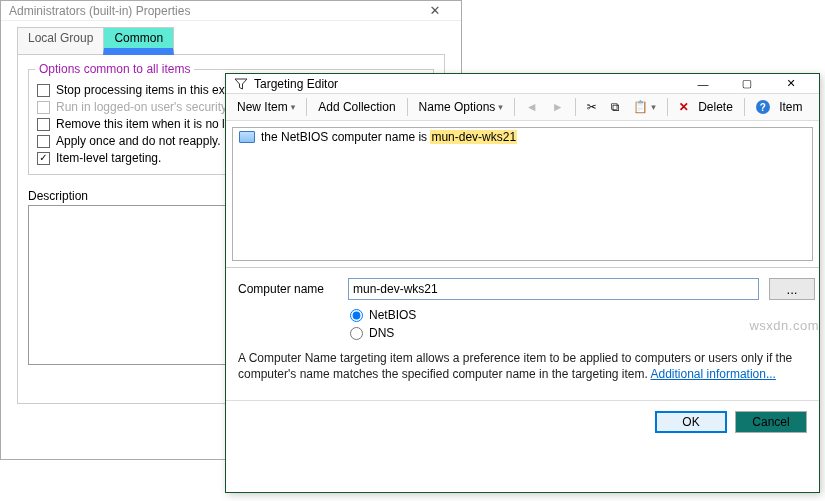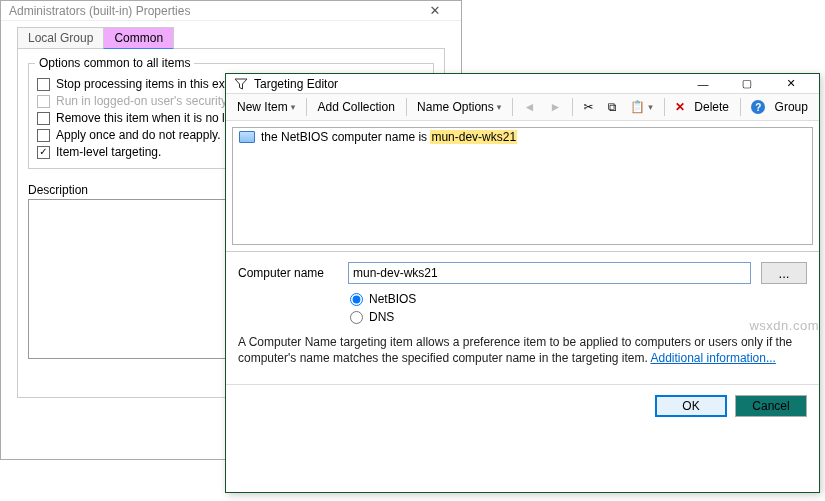--- a/index.html
+++ b/index.html
@@ -52,24 +52,24 @@
     padding: 3px 10px;
     border: 1px solid #ccc;
     border-bottom: none;
     background: #f7f7f7;
     color: #555;
     margin-right: -1px;
     position: relative;
     cursor: pointer;
   }
   .tab.selected {
-    background: #f0abfc;
+    background: #5eead4;
     color: #000;
     z-index: 2;
-    border-bottom: 1px solid #3b82f6;
+    border-bottom: 7px solid #3b82f6;
   }
   .tabcontent {
     border: 1px solid #ccc;
     margin: -1px 16px 8px 16px;
     padding: 10px;
     height: 350px;
     position: relative;
     background: #fff;
   }
   .groupbox {
@@ -77,21 +77,21 @@
     padding: 10px 8px 6px 8px;
     margin-top: 4px;
     position: relative;
   }
   .grouplabel {
     position: absolute;
     top: -8px; left: 6px;
     background: #fff;
     padding: 0 4px;
     font-size: 12px;
-    color: #000000;
+    color: #a21caf;
   }
   .chkline {
     display: flex;
     align-items: center;
     gap: 6px;
     margin: 3px 0;
     font-size: 12px;
   }
   .checkbox {
     width: 13px; height: 13px;
@@ -170,21 +170,21 @@
   }
   .toolbar .sep {
     width: 1px; height: 18px; background: #ccc; margin: 0 2px;
   }
   .arrow-disabled { color: #bbb; }
   .dropdown-caret::after { content: " ▾"; font-size: 9px; color: #666; }
 
   .listpane {
     margin: 6px;
     border: 1px solid #b0b0b0;
-    height: 118px;
+    height: 134px;
     overflow: auto;
     background: #fff;
   }
   .listitem {
     display: flex; align-items: center; gap: 6px;
     padding: 2px 6px;
     font-size: 12px;
   }
   .comp-icon {
     width: 16px; height: 12px;
@@ -192,21 +192,21 @@
     background: linear-gradient(#bfe0ff,#8cc2f5);
     border-radius: 1px;
   }
   .listitem .hl {
     background: rgba(255,230,120,.9);
     padding: 0 1px;
   }
 
   .detailpane {
     border-top: 1px solid #ccc;
-    padding: 10px 12px 8px 12px;
+    padding: 10px 4px 8px 12px;
     font-size: 12px;
   }
   .formrow {
     display: flex; align-items: center; gap: 10px;
     margin-bottom: 8px;
   }
   .formrow label { width: 100px; }
   input.textfield {
     flex: 1;
     height: 22px;
@@ -329,21 +329,21 @@
     <span class="sep"></span>
     <span class="tbtn arrow-disabled">◄</span>
     <span class="tbtn arrow-disabled">►</span>
     <span class="sep"></span>
     <span class="tbtn" title="Cut">✂</span>
     <span class="tbtn" title="Copy">⧉</span>
     <span class="tbtn dropdown-caret arrow-disabled" title="Paste">📋</span>
     <span class="sep"></span>
     <span class="tbtn"><span style="color:#c00;font-weight:bold">✕</span>&nbsp;<span>Delete</span></span>
     <span class="sep"></span>
-    <span class="tbtn"><span style="display:inline-flex;width:14px;height:14px;border-radius:50%;background:#2a7bd6;color:#fff;align-items:center;justify-content:center;font-size:10px;font-weight:bold">?</span>&nbsp;<span>Group</span></span>
+    <span class="tbtn"><span style="display:inline-flex;width:14px;height:14px;border-radius:50%;background:#2a7bd6;color:#fff;align-items:center;justify-content:center;font-size:10px;font-weight:bold">?</span>&nbsp;<span>Item</span></span>
   </div>
 
   <div class="listpane">
     <div class="listitem">
       <span class="comp-icon"></span>
       <span>
         <span>the NetBIOS computer name is </span><span class="hl">mun-dev-wks21</span>
       </span>
     </div>
   </div>

